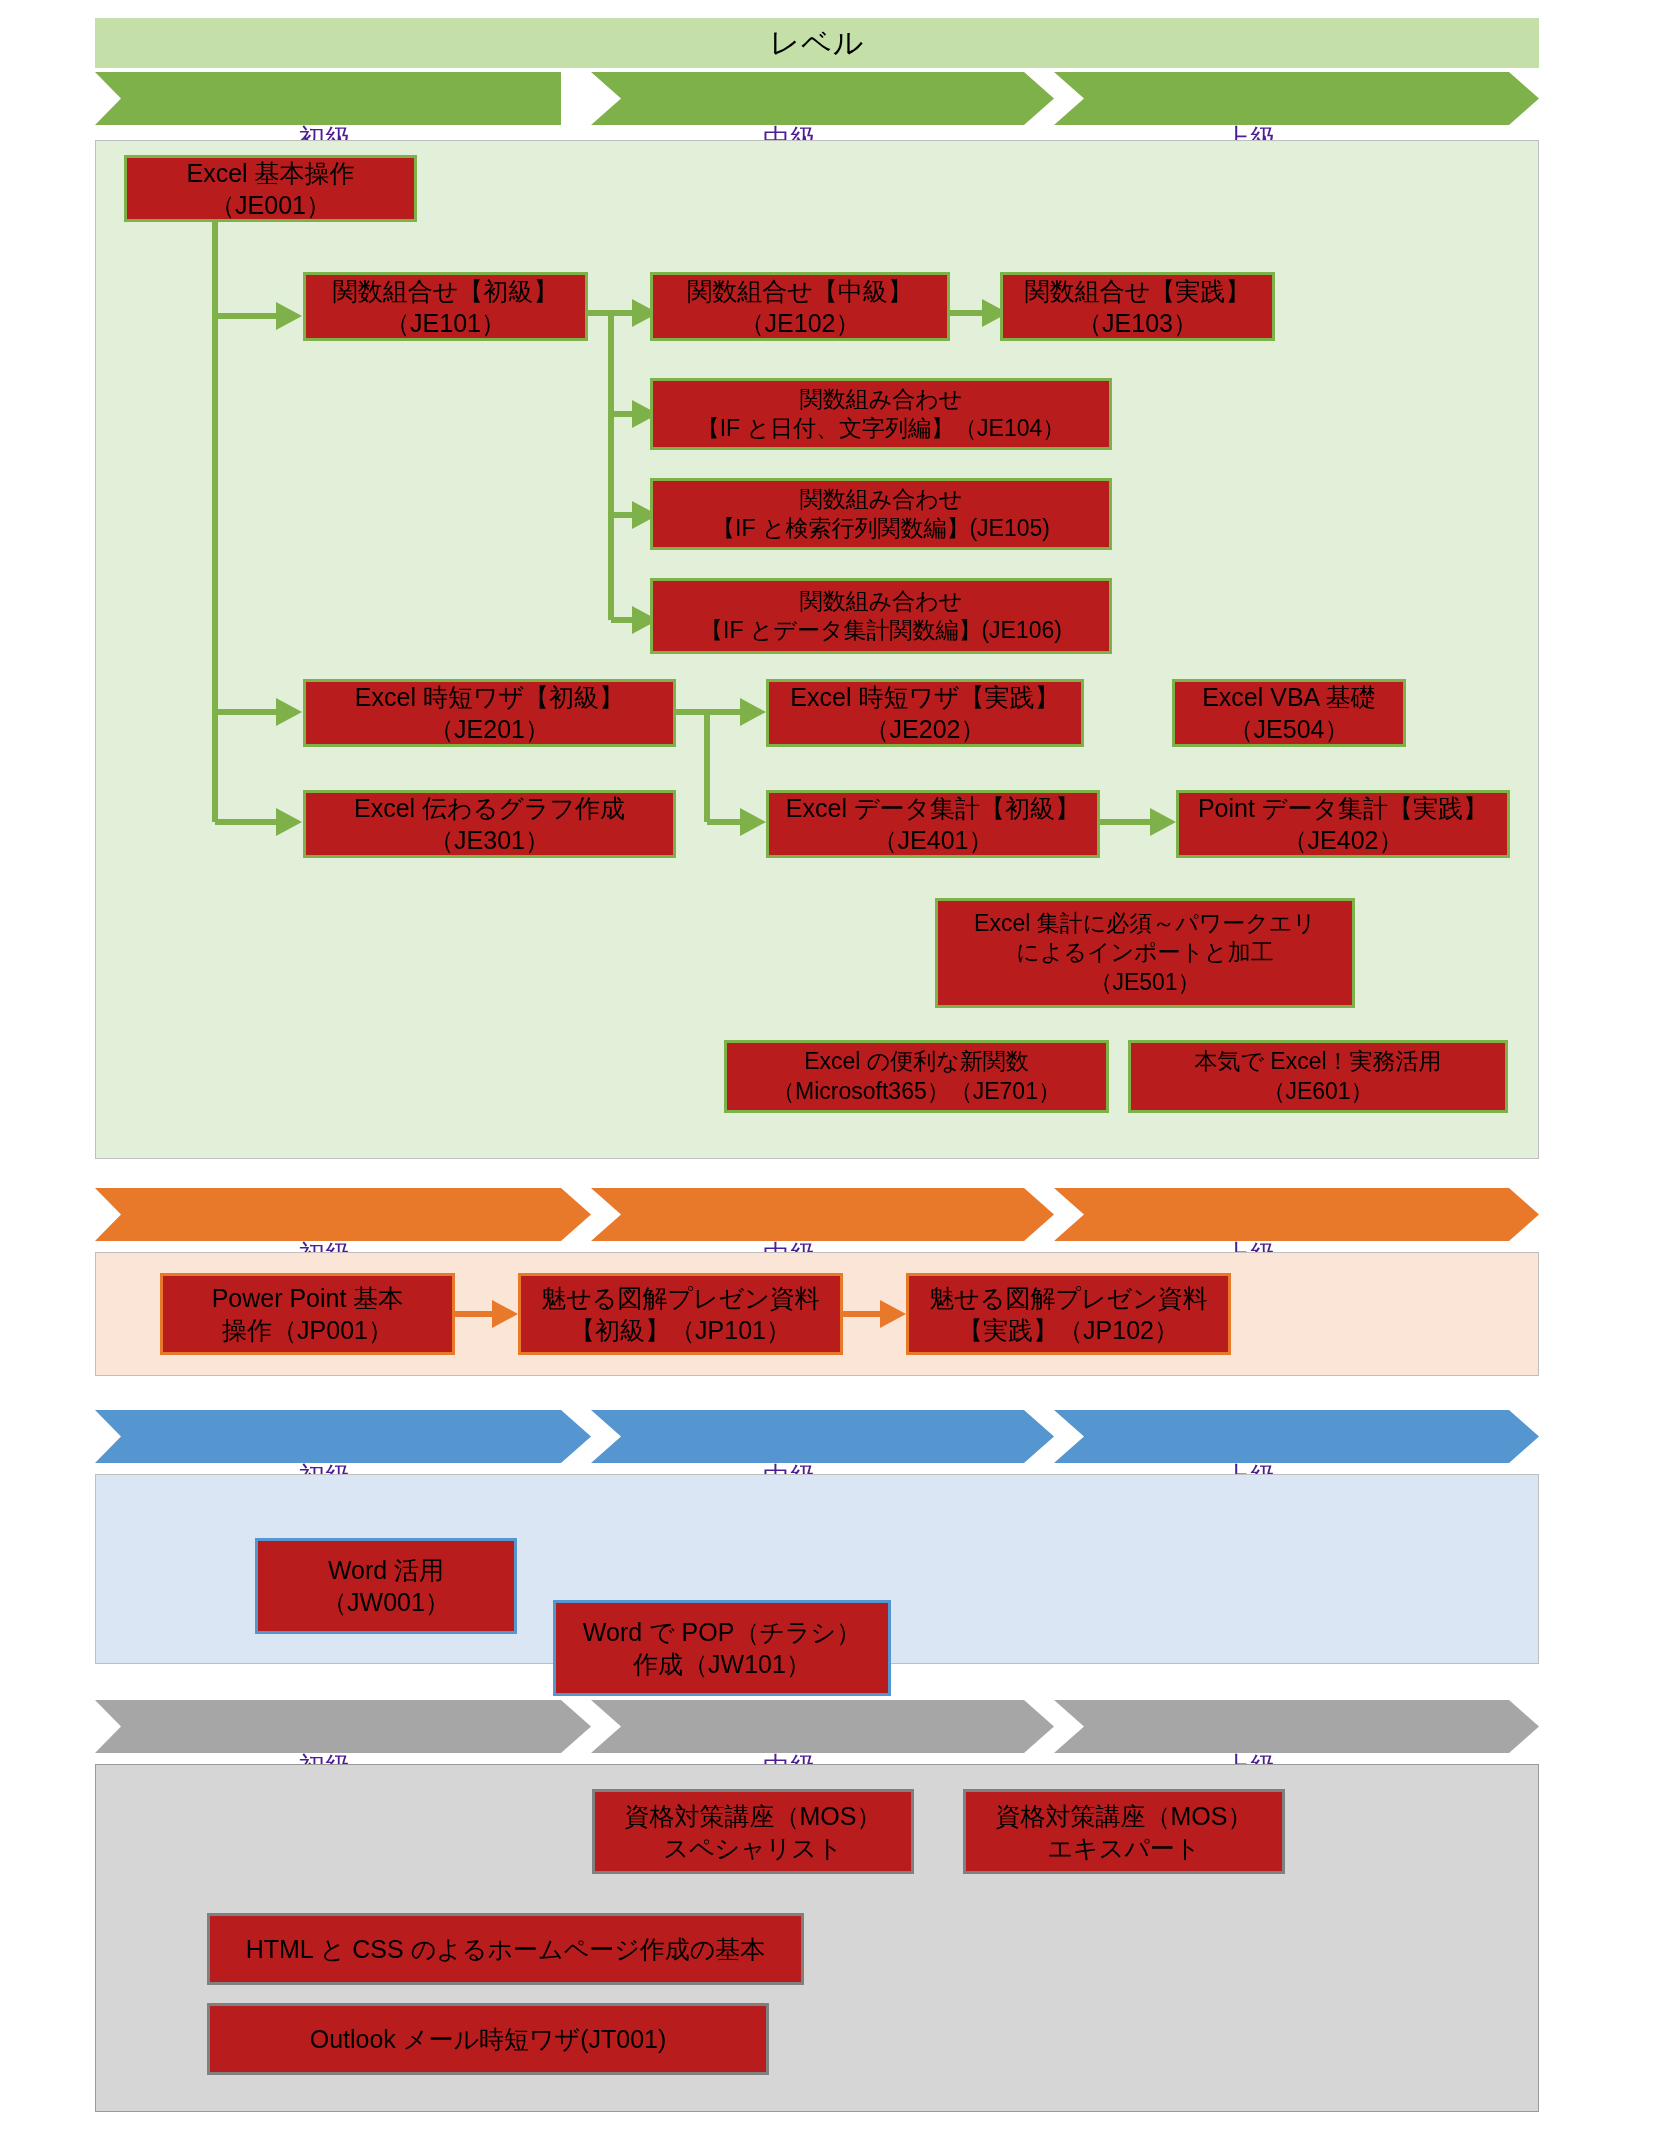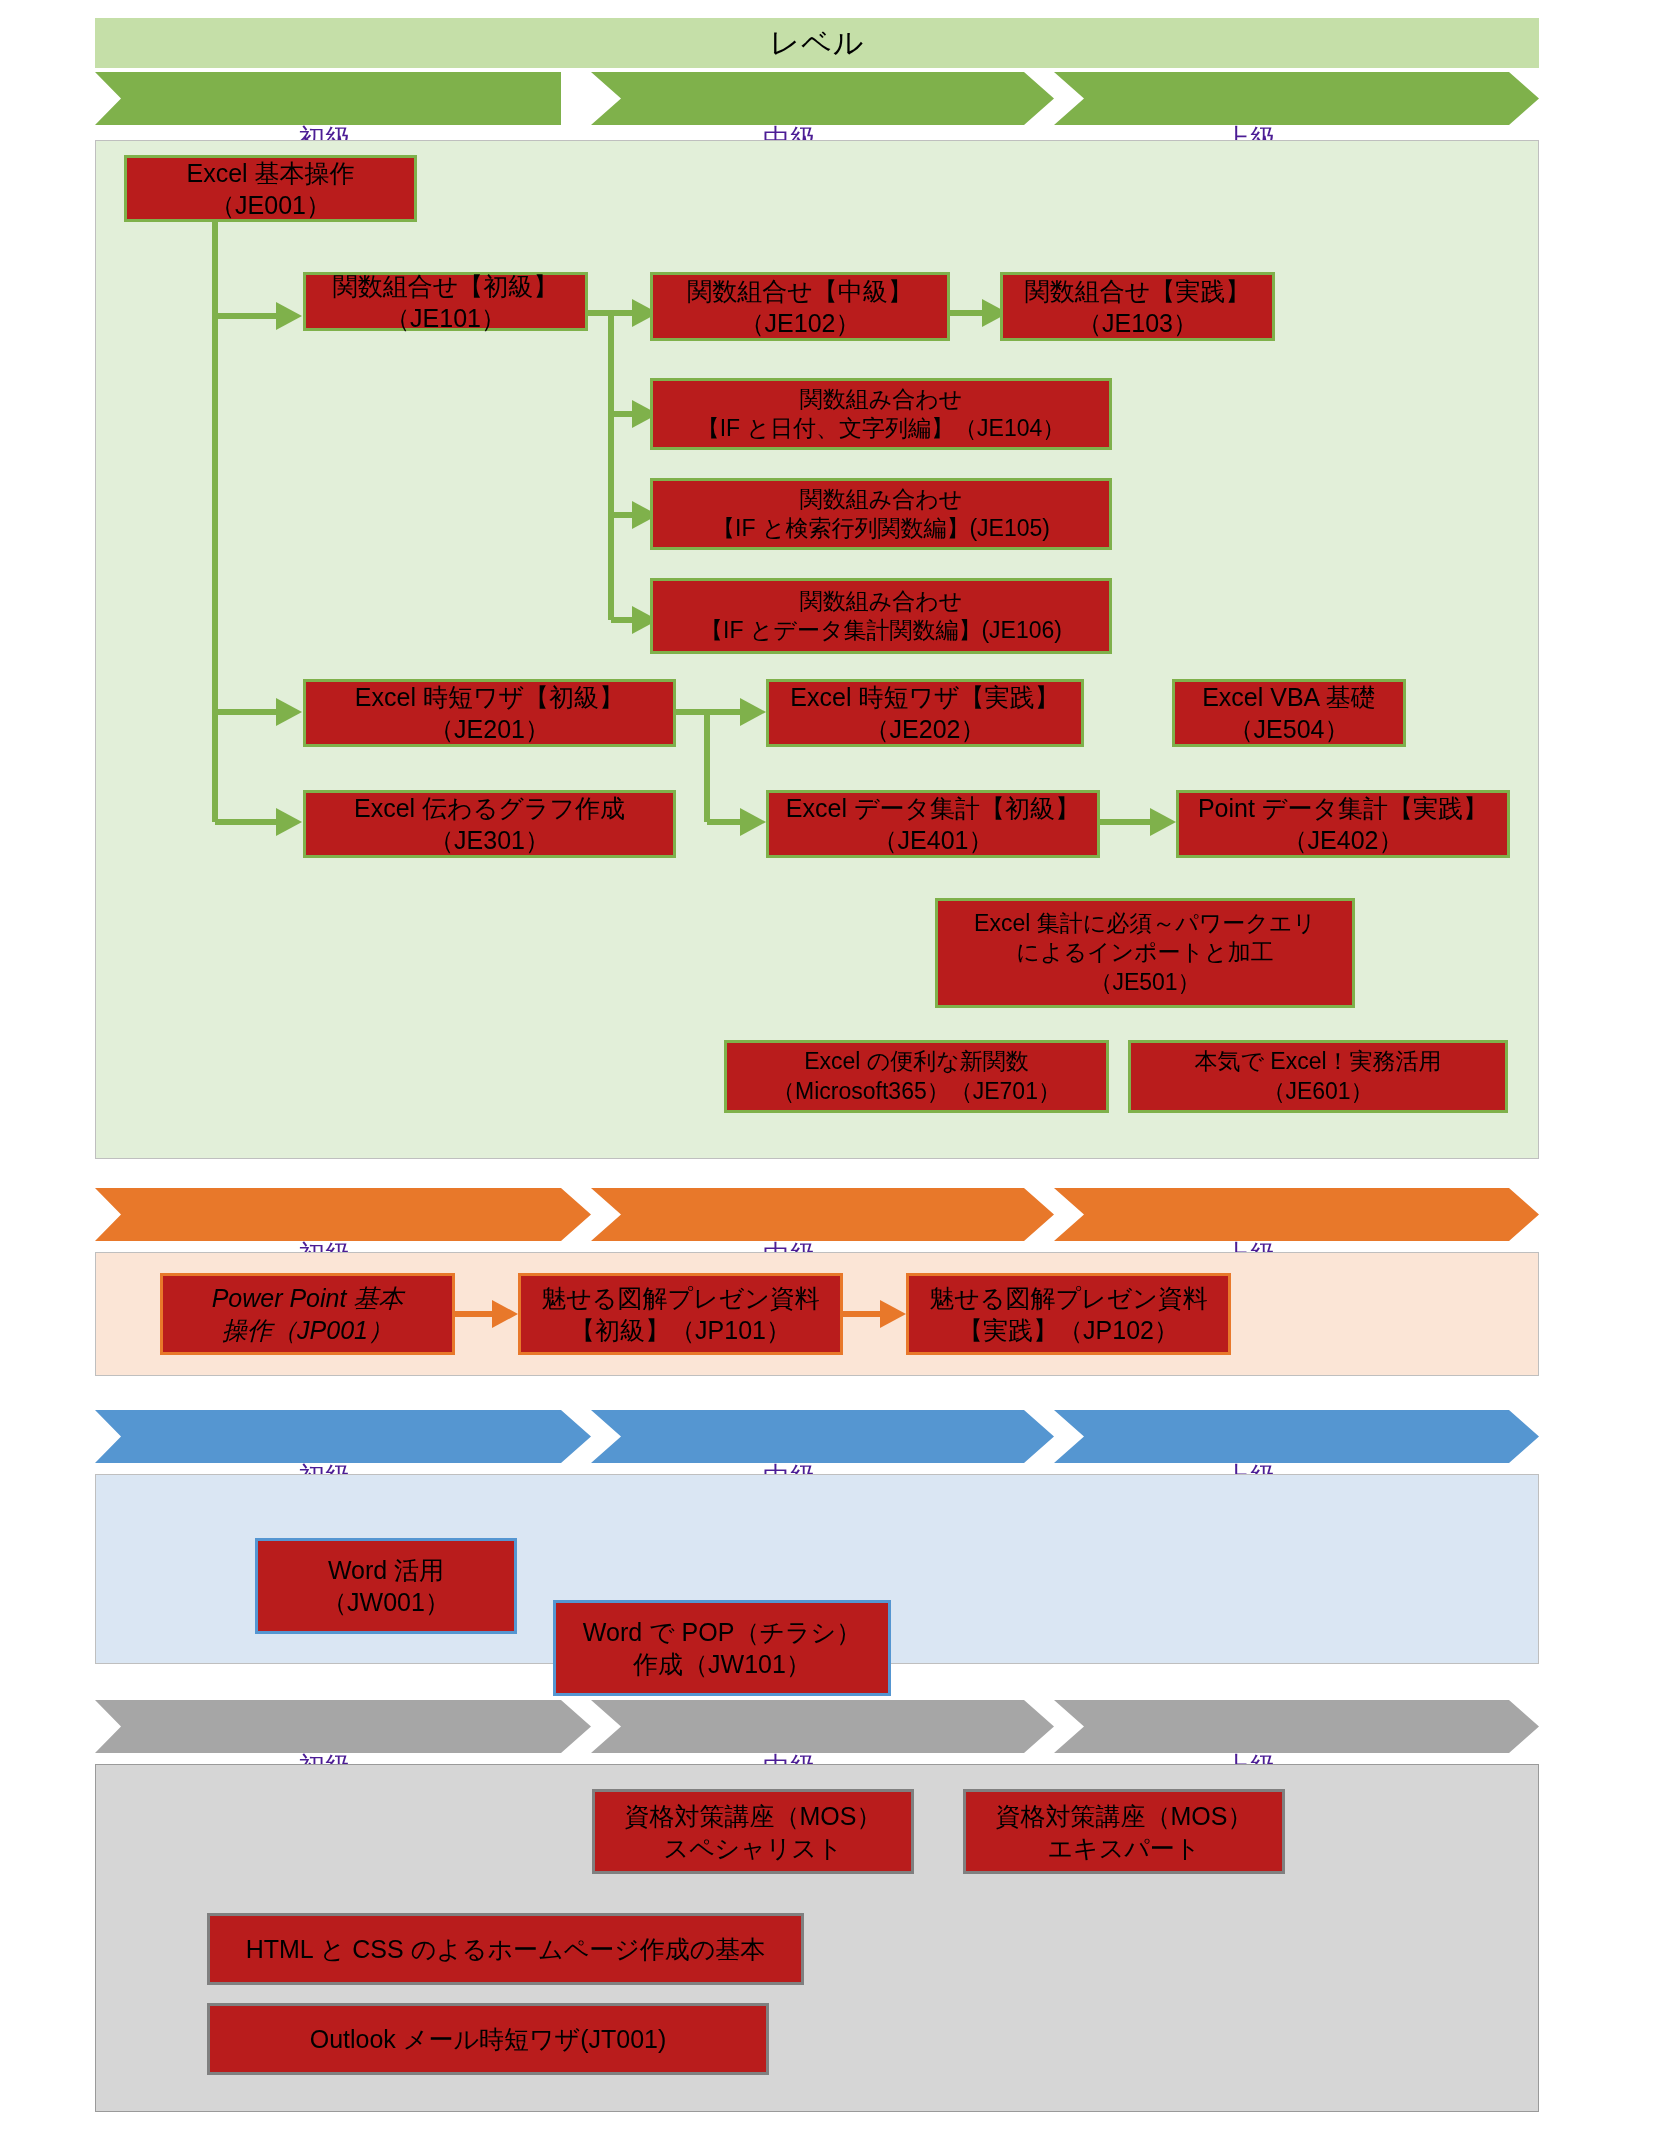--- a/index.html
+++ b/index.html
@@ -113,21 +113,21 @@
       <polygon points="982,299 982,327 1008,313"></polygon>
       <polygon points="740,698 740,726 766,712"></polygon>
       <polygon points="740,808 740,836 766,822"></polygon>
       <polygon points="1150,808 1150,836 1176,822"></polygon>
     </g>
   </svg>
 
   <div class="node node-green" style="left:124px;top:155px;width:293px;height:67px;">Excel 基本操作
 （JE001）</div>
 
-  <div class="node node-green" style="left:303px;top:272px;width:285px;height:59px;">関数組合せ【初級】
+  <div class="node node-green" style="left:303px;top:272px;width:285px;height:69px;">関数組合せ【初級】
 （JE101）</div>
 
   <div class="node node-green" style="left:650px;top:272px;width:300px;height:69px;">関数組合せ【中級】
 （JE102）</div>
 
   <div class="node node-green" style="left:1000px;top:272px;width:275px;height:69px;">関数組合せ【実践】
 （JE103）</div>
 
   <div class="node node-green sm" style="left:650px;top:378px;width:462px;height:72px;">関数組み合わせ
 【IF と日付、文字列編】（JE104）</div>
@@ -183,21 +183,21 @@
     <g stroke="#e8782a" stroke-width="6" fill="none">
       <path d="M455,1314 L492,1314"></path>
       <path d="M843,1314 L880,1314"></path>
     </g>
     <g fill="#e8782a">
       <polygon points="492,1300 492,1328 518,1314"></polygon>
       <polygon points="880,1300 880,1328 906,1314"></polygon>
     </g>
   </svg>
 
-  <div class="node node-orange" style="left:160px;top:1273px;width:295px;height:82px;font-style:italic;">Power Point 基本
+  <div class="node node-orange" style="left:160px;top:1273px;width:295px;height:82px;">Power Point 基本
 操作（JP001）</div>
   <div class="node node-orange" style="left:518px;top:1273px;width:325px;height:82px;">魅せる図解プレゼン資料
 【初級】（JP101）</div>
   <div class="node node-orange" style="left:906px;top:1273px;width:325px;height:82px;">魅せる図解プレゼン資料
 【実践】（JP102）</div>
 
   <div class="chev-strip" style="left:95px;top:1410px;width:1444px;height:53px;">
     <svg width="1444" height="53" viewBox="0 0 1444 53">
       <polygon points="0,0 1414,0 1444,26.5 1414,53 0,53 26,26.5" fill="#5596d1"></polygon>
       <polygon points="466,0 496,0 526,26.5 496,53 466,53 496,26.5" fill="#ffffff"></polygon>

